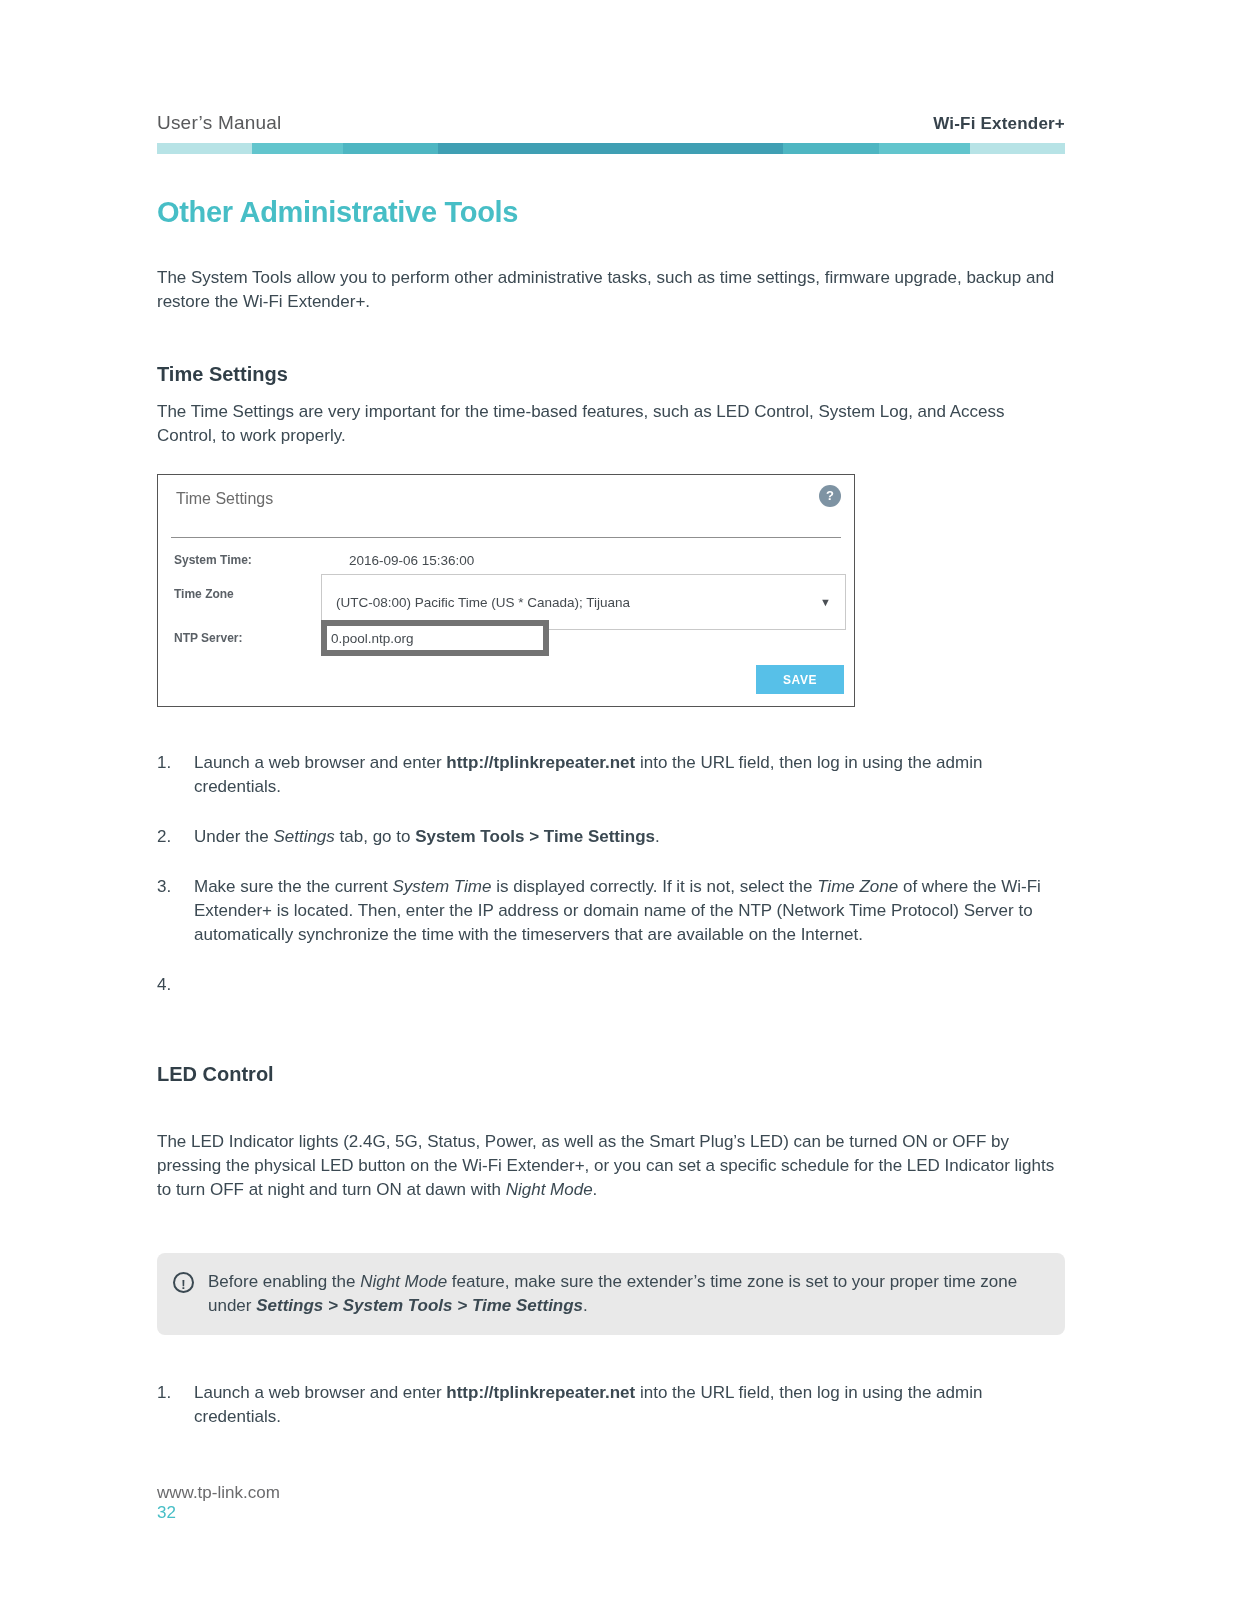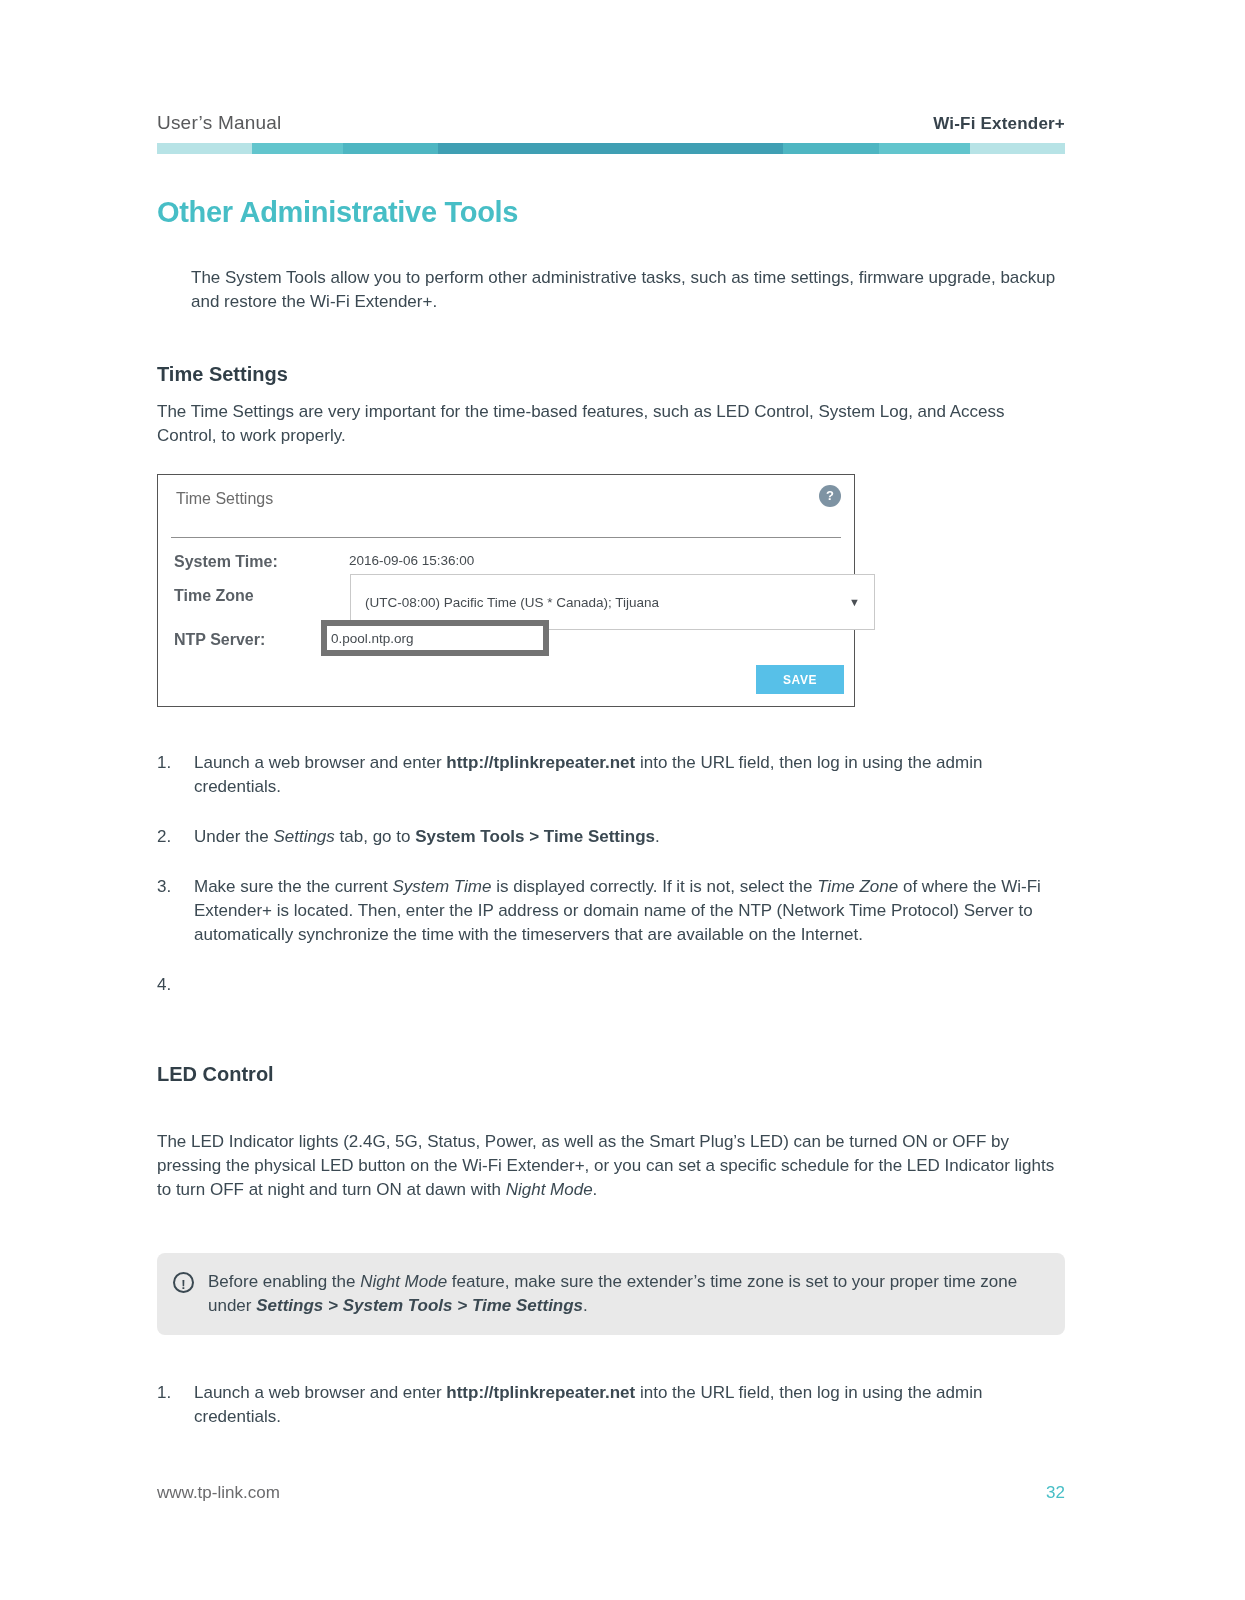--- a/index.html
+++ b/index.html
@@ -31,21 +31,21 @@
   .seg6 { width:10%;  background:#62c5cd; }
   .seg7 { width:10.5%; background:#b7e3e6; }
 
   
   h1.doc-title {
     margin-top:42px;
     font-size:29px; font-weight:700; color:#47bec6;
     letter-spacing:-0.3px;
   }
   .para { font-size:17px; line-height:24px; color:#3b4952; }
-  .intro { margin-top:37px;margin-left:34px; }
+  .intro { margin-top:37px; }
   h2.sec { margin-top:49px; font-size:20px; font-weight:700; color:#313f48; }
   .sec-desc { margin-top:14px; }
 
   
   .panel {
     position:relative;
     margin-top:26px;
     width:698px; height:233px;
     border:1px solid #555;
     background:#fff;
@@ -53,32 +53,32 @@
   }
   .panel-title { position:absolute; left:18px; top:15px; font-size:16px; color:#6b6b6b; }
   .help-btn {
     position:absolute; right:13px; top:10px;
     width:22px; height:22px; border-radius:50%;
     background:#7e93a3; color:#ffffff;
     font-size:13px; font-weight:700; text-align:center; line-height:22px;
     cursor:pointer;
   }
   .panel-hr { position:absolute; left:13px; right:13px; top:62px; border-top:1px solid #8f8f8f; }
-  .p-label { position:absolute; left:16px; font-size:16px; font-weight:700; color:#5a6066; }
+  .p-label { position:absolute; left:16px; font-size:12px; font-weight:700; color:#5a6066; }
   .p-value { position:absolute; font-size:13.5px; color:#454b50;margin-left:28px; }
   .lbl-sys { top:78px; }
   .val-sys { left:163px; top:78px; }
   .lbl-tz  { top:112px; }
   .lbl-ntp { top:156px; }
   .select-box {
     position:absolute; left:163px; top:99px;
     width:525px; height:56px;
     border:1px solid #c9c9c9; background:#fff;
     display:flex; align-items:center;
-    padding:0 14px; cursor:pointer;margin-left:29px;
+    padding:0 14px; cursor:pointer;
   }
   .select-box .sel-text { font-size:13.5px; color:#454b50; flex:1; }
   .sel-arrow { font-size:11px; color:#4a4f54; }
   .input-box {
     position:absolute; left:163px; top:145px;
     width:228px; height:36px;
     border:6px solid #737373; background:#fff;
     padding:0 4px; font-size:13.5px; color:#454b50;
     font-family:"Liberation Sans", sans-serif;
     outline:none;
@@ -126,21 +126,21 @@
     font-size:13px; font-weight:700;
     text-align:center; line-height:21px;
     margin-right:14px; margin-top:2px;
   }
   .note-text { font-size:17px; line-height:24px; color:#3b4952; }
   .steps-led { margin-top:46px; }
 
   
   .footer {
     position:absolute; left:157px; right:180px; top:1483px;
-    display:flex; justify-content:space-between; align-items:baseline;
+    display:flex; justify-content:space-between; align-items:baseline;flex-direction:column;
   }
   .site { font-size:17px; color:#6b6b6d; }
   .page-num { font-size:17px; color:#47bec6; }
 </style>
 </head>
 <body>
 
 <div class="page">
   <div class="content">
 

